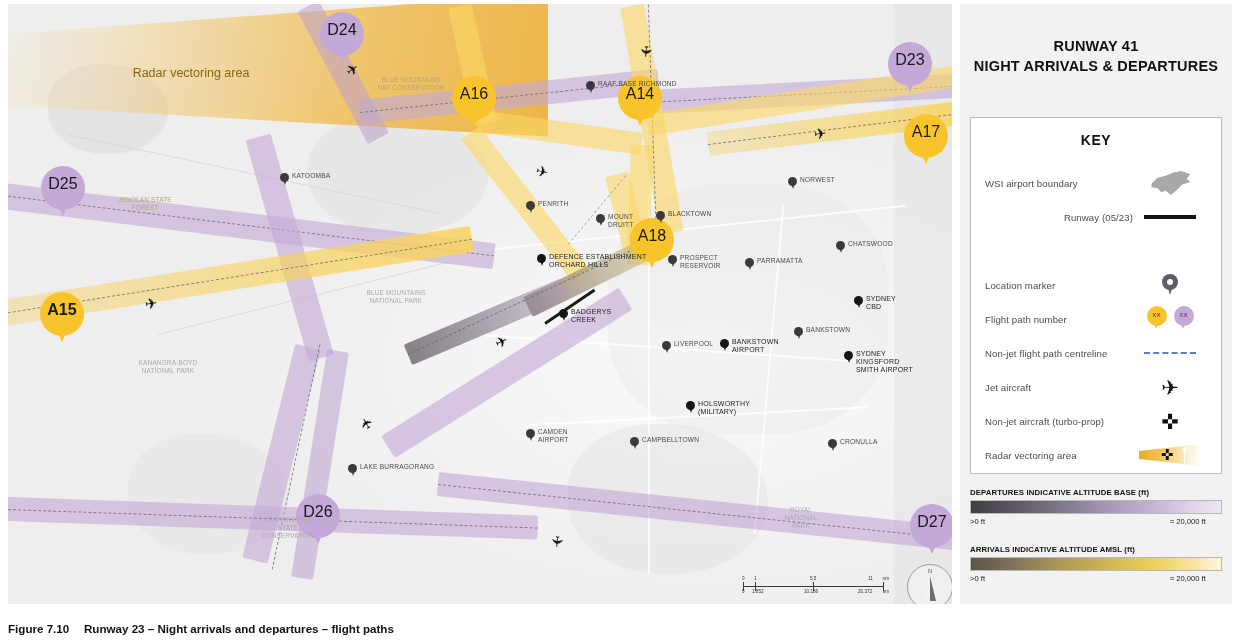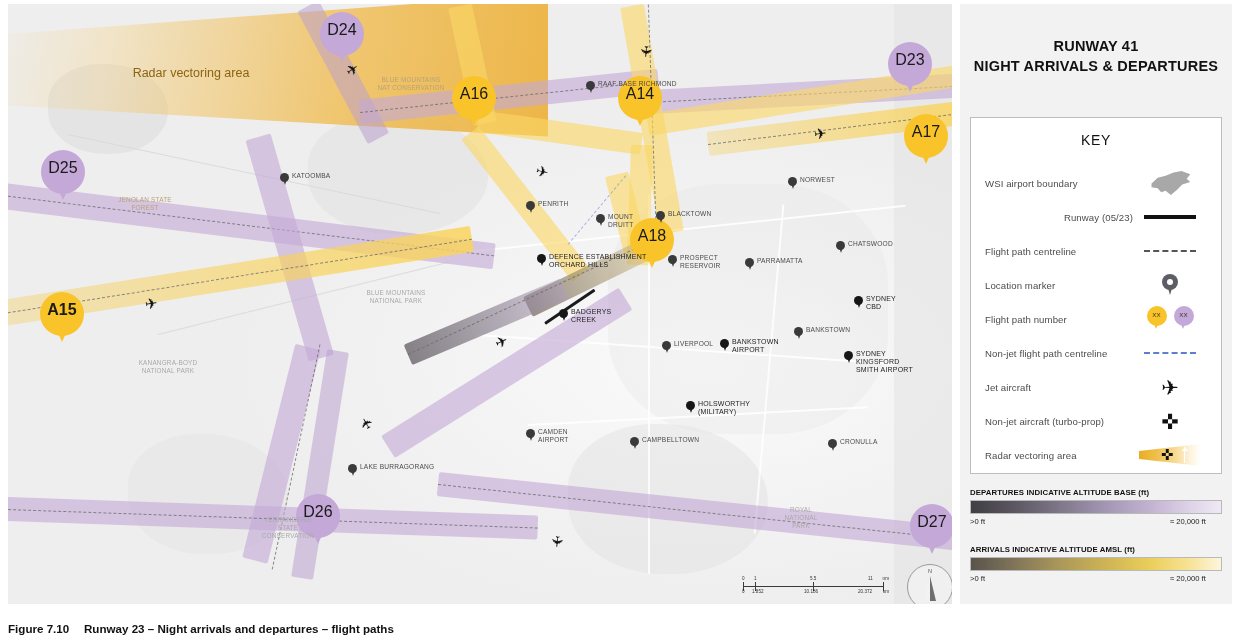--- a/index.html
+++ b/index.html
@@ -78,21 +78,21 @@
   #compass .n{position:absolute;left:0;top:3px;width:44px;text-align:center;font-size:5.5px;color:#555;}
   #compass .needle{position:absolute;left:50%;top:11px;margin-left:-6px;width:12px;height:25px;
      background:linear-gradient(90deg,#f2f2f2 0 50%, #6e6e6e 50% 100%);
      clip-path:polygon(50% 0%, 100% 100%, 0% 100%);}
 
   
   #sidebar{position:absolute;left:960px;top:4px;width:272px;height:600px;background:#f2f2f2;}
   #side-title{position:absolute;left:0;top:32px;width:272px;text-align:center;font-size:14.5px;line-height:20px;
      font-weight:bold;color:#111;letter-spacing:.2px;}
   #keybox{position:absolute;left:10px;top:113px;width:250px;height:355px;background:#ffffff;border:1px solid #bdbdbd;}
-  #key-head{position:absolute;left:0;top:14px;width:250px;text-align:center;font-size:14px;font-weight:normal;color:#111;letter-spacing:.6px;}
+  #key-head{position:absolute;left:0;top:14px;width:250px;text-align:center;font-size:14px;font-weight:bold;color:#111;letter-spacing:.6px;}
   .keyrow{position:absolute;left:14px;width:222px;height:34px;display:flex;align-items:center;}
   .keyrow .kl{flex:1;font-size:9.6px;color:#4c4c4c;letter-spacing:.1px;}
   .keyrow .ki{width:74px;height:34px;position:relative;display:flex;align-items:center;justify-content:center;}
 
   .ic-boundary{width:44px;height:26px;background:#a8a8a8;
     clip-path:polygon(8% 52%, 22% 30%, 40% 22%, 58% 10%, 76% 4%, 96% 16%, 88% 34%, 96% 46%, 78% 56%, 66% 76%, 52% 96%, 40% 80%, 30% 86%, 22% 70%, 8% 66%);}
   .ic-runway{width:52px;height:4px;background:#111;}
   .ic-dash{width:52px;height:0;border-top:2.2px dashed #555;}
   .ic-dash.blue{border-top-color:#5c7fd0;}
   .ic-locmk{width:16px;height:22px;position:relative;}
@@ -223,21 +223,21 @@
       <div class="lbl">A16</div>
     </div>
     <div class="fpm yellow" style="left:610px;top:72px;">
       <div class="pin"></div>
       <div class="lbl">A14</div>
     </div>
     <div class="fpm yellow" style="left:896px;top:110px;">
       <div class="pin"></div>
       <div class="lbl">A17</div>
     </div>
-    <div class="fpm purple" style="left:33px;top:146px;">
+    <div class="fpm purple" style="left:33px;top:162px;">
       <div class="pin"></div>
       <div class="lbl">D25</div>
     </div>
     <div class="fpm yellow" style="left:622px;top:214px;">
       <div class="pin"></div>
       <div class="lbl">A18</div>
     </div>
     <div class="fpm yellow" style="left:32px;top:288px;font-weight:bold;">
       <div class="pin"></div>
       <div class="lbl">A15</div>
@@ -399,26 +399,20 @@
         <div class="ki">
             <div class="ic-boundary"></div>
           </div>
       </div>
       <div class="keyrow" style="top:82px;text-align:right;">
         <div class="kl">Runway (05/23)</div>
         <div class="ki">
             <div class="ic-runway"></div>
           </div>
       </div>
-      <div class="keyrow" style="top:116px;">
-        <div class="kl">Flight path centreline</div>
-        <div class="ki">
-            <div class="ic-dash"></div>
-          </div>
-      </div>
       <div class="keyrow" style="top:150px;">
         <div class="kl">Location marker</div>
         <div class="ki">
             <div class="ic-locmk">
               <i></i>
             </div>
           </div>
       </div>
       <div class="keyrow" style="top:184px;">
         <div class="kl">Flight path number</div>

